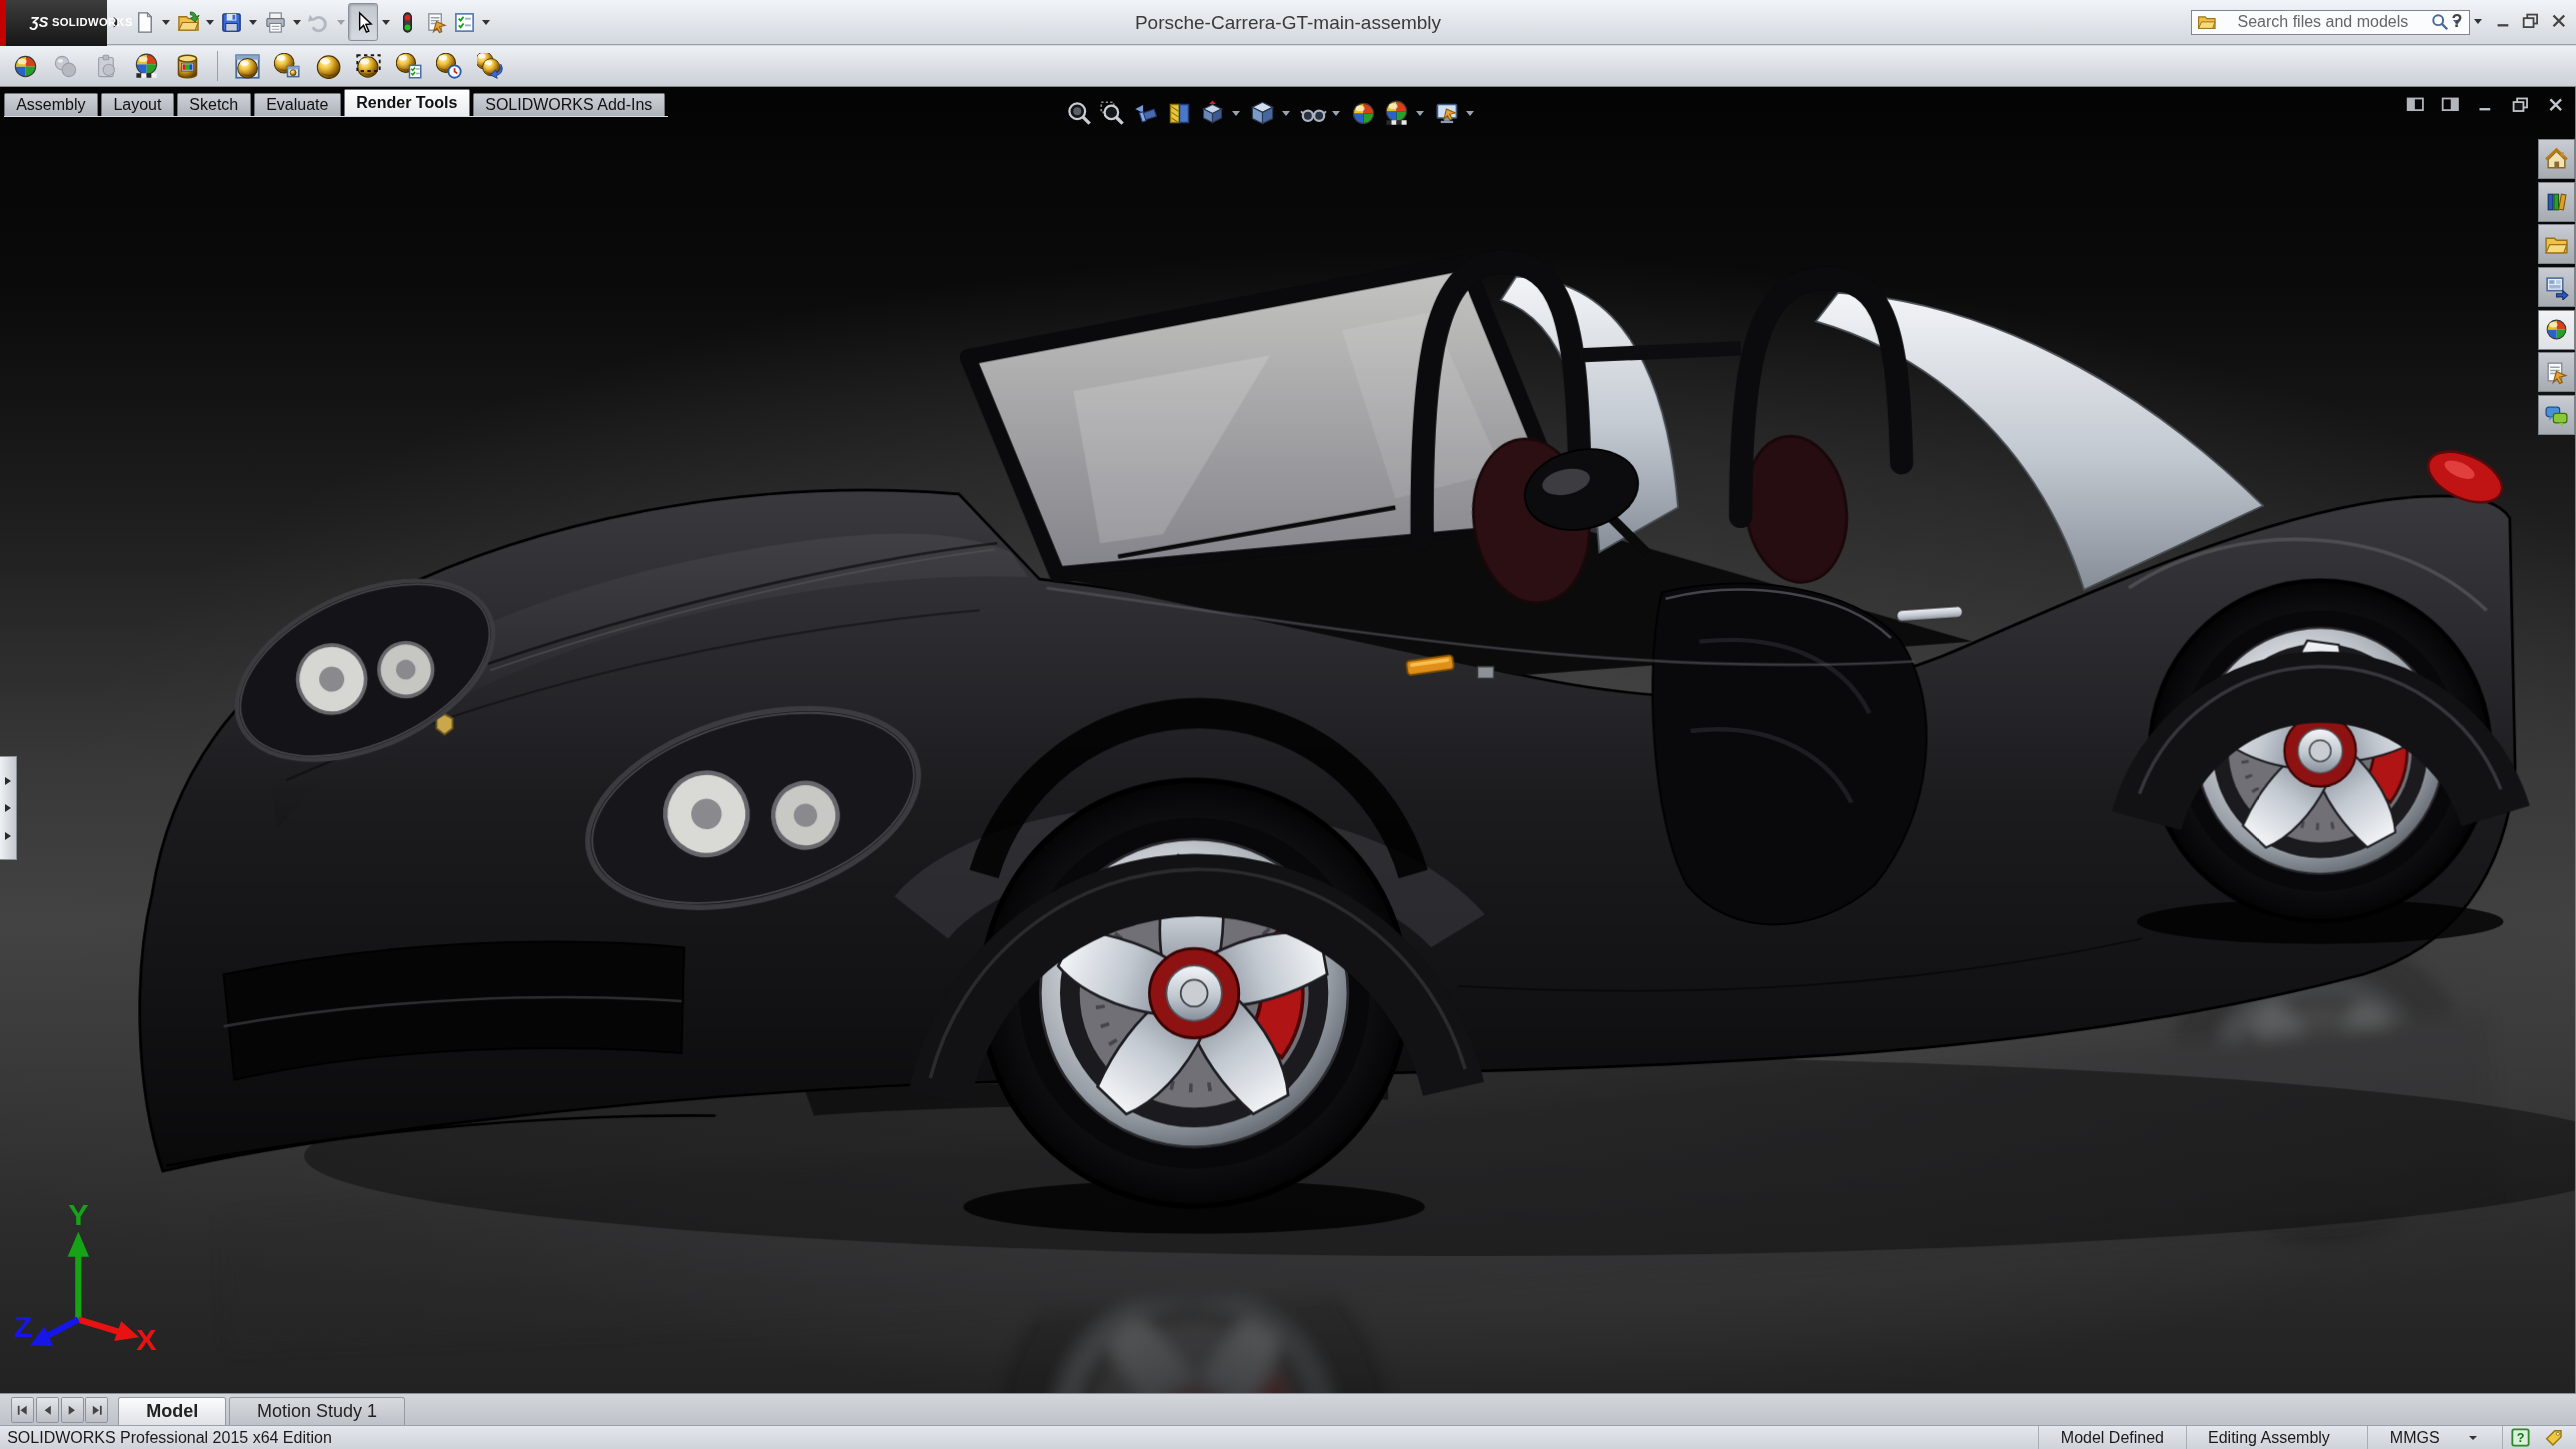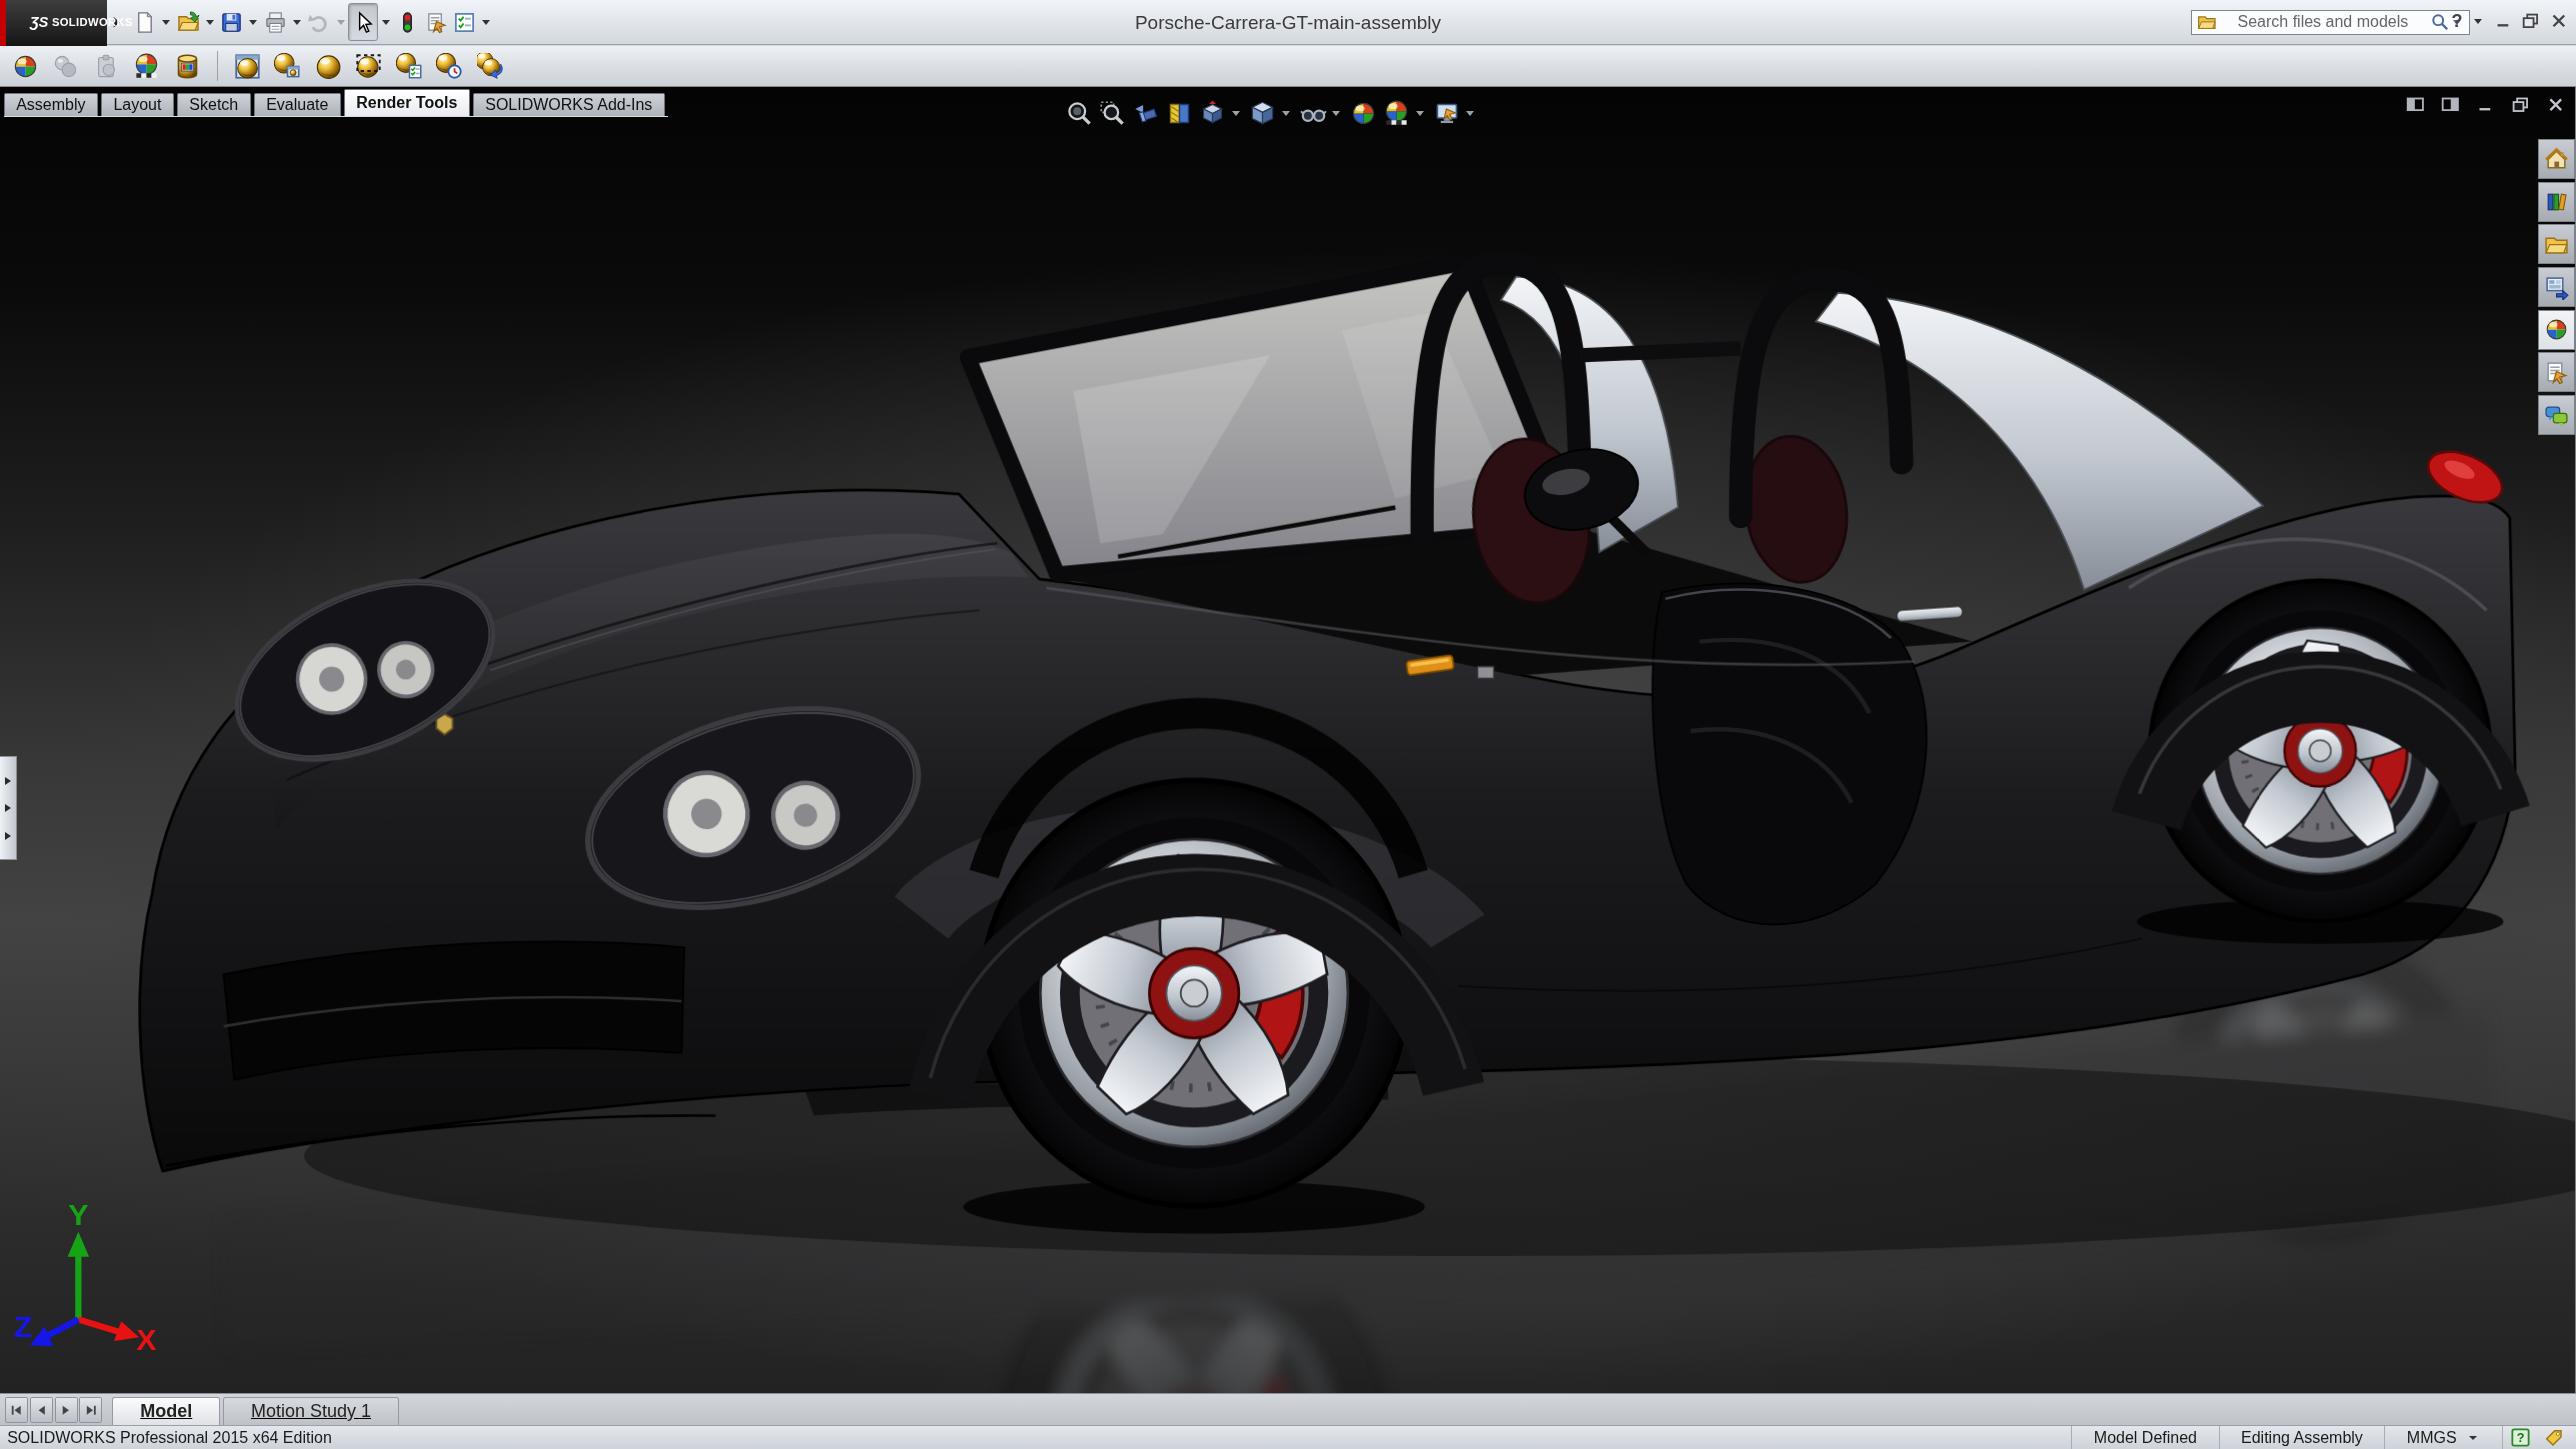--- a/index.html
+++ b/index.html
@@ -68,21 +68,21 @@
     background:linear-gradient(90deg,#eef1f4,#c3c8cf); border:0.9px solid #8a9098; border-left:0;
     display:flex; flex-direction:column; justify-content:space-evenly; align-items:center; }
   .flyarrow { width:0; height:0; border-top:4.5px solid transparent; border-bottom:4.5px solid transparent;
     border-left:6.3px solid #2a2a2a; }
 
   .triad { position:absolute; left:14.3px; top:1118px; }
 
   
   .bottombar { position:absolute; top:1393px; left:0; right:0; height:32px;
     background:linear-gradient(#d3d6db,#bfc3c9); border-top:0.9px solid #8a9098;
-    display:flex; align-items:flex-end; padding-left:5px;text-decoration:underline; }
+    display:flex; align-items:flex-end; padding-left:11px; }
   .navgrp { display:flex; gap:1.8px; margin-bottom:1.8px; margin-right:7.2px; }
   .navbtn { width:23px; height:26px; background:linear-gradient(#e3e6ea,#bcc0c6);
     border:0.9px solid #8d939a; display:flex; align-items:center; justify-content:center; border-radius:1.8px; }
   .btab { height:28px; padding:0 27px; display:flex; align-items:center; font-size:18px;
     background:linear-gradient(#d7dade,#bec2c8); border:0.9px solid #959aa1; border-bottom:0;
     margin-left:2.7px; color:#222; border-radius:2.7px 2.7px 0 0; white-space:nowrap; }
   .btab.active { background:linear-gradient(#fbfcfd,#dfe2e6); font-weight:bold; }
 
   
   .statusbar { position:absolute; top:1425px; left:0; right:0; height:24px;
@@ -726,21 +726,21 @@
       </span>
   </span>
   <span class="btab active">Model</span>
   <span class="btab">Motion Study 1</span>
 </div>
 
 <div class="statusbar">
   <span class="sleft">SOLIDWORKS Professional 2015 x64 Edition</span>
   <span class="sseg">Model Defined</span>
   <span class="sseg">Editing Assembly</span>
-  <span class="sseg" style="gap:9px;">
+  <span class="sseg" style="gap:26px;margin-left:16px;">
     <span>MMGS</span>
     <span class="caret" style="border-top-width:4.5px;"></span>
   </span>
   <span class="sicons">
     <svg width="19" height="19" viewBox="0 0 21 21" style="font-size:18px">
         <rect x="1.5" y="1.5" width="18" height="18" rx="2" fill="#ddeedd" stroke="#2a8a2a" stroke-width="2"></rect>
         <text x="10.5" y="15.5" text-anchor="middle" font-size="14" font-weight="bold" fill="#0a7a0a" font-family="Liberation Sans, sans-serif">?</text>
       </svg>
     <svg width="19.7" height="19.7" viewBox="0 0 22 22">
         <path d="M3 12 L12 3 h7 v7 L10 19 Z" fill="#f0c840" stroke="#9a7410" stroke-width="1.6"></path>

